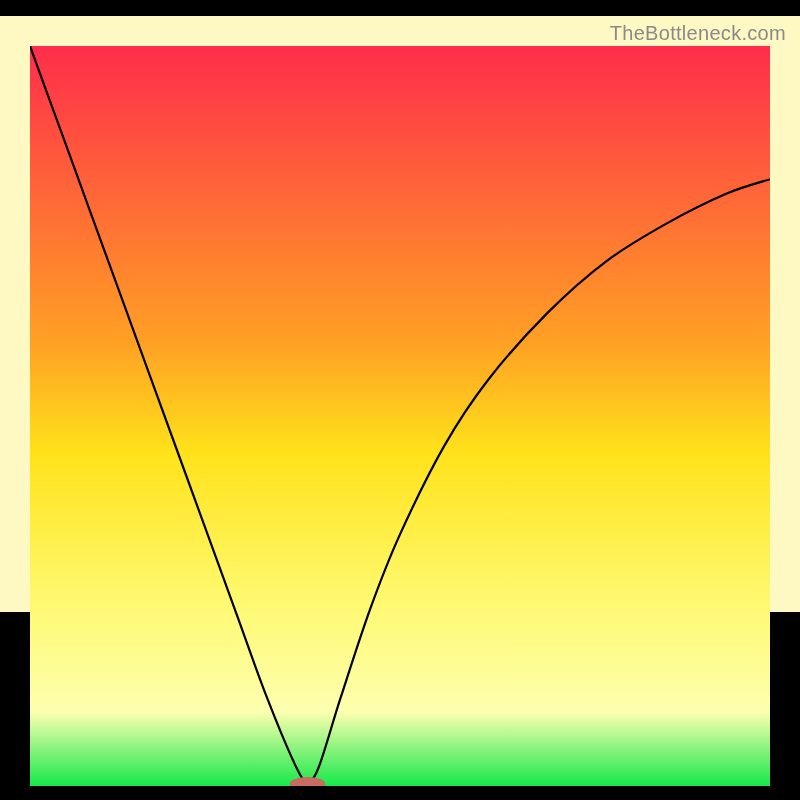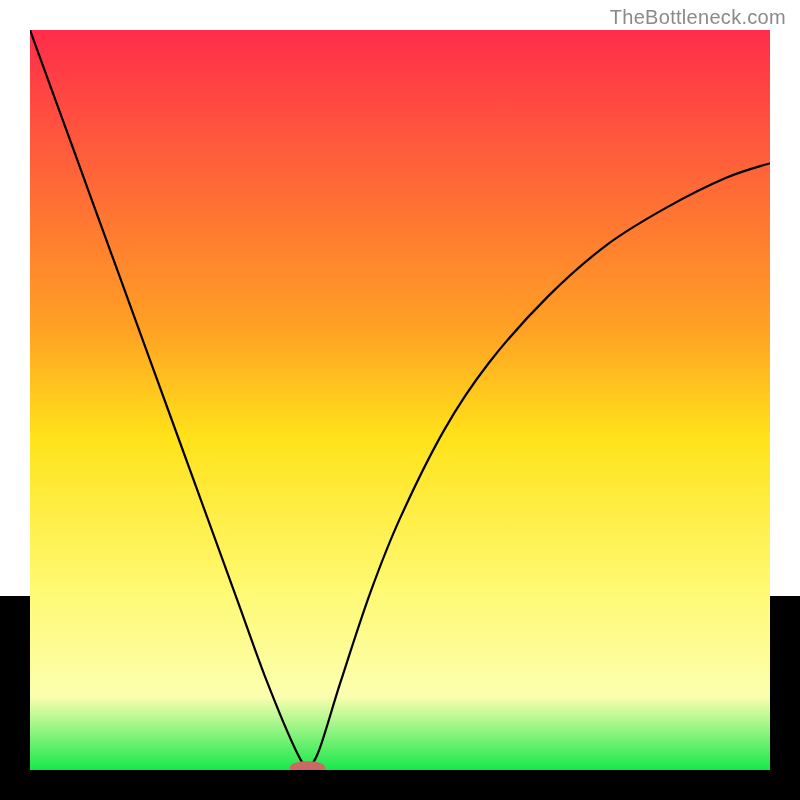--- a/index.html
+++ b/index.html
@@ -6,23 +6,23 @@
     margin: 0;
     padding: 0;
     width: 800px;
     height: 800px;
     overflow: hidden;
     background: #000;
     font-family: Arial, Helvetica, sans-serif;
   }
   .frame {
     position: absolute;
-    left: 0; top: 0;
+    left: 0; top: 16px;
     width: 800px; height: 596px;
-    background: #ffffff;
+    background: #fef9c3;
   }
   .plot {
     position: absolute;
     left: 30px;
     top: 30px;
     width: 740px;
     height: 740px;
     overflow: hidden;
   }
   .watermark {

